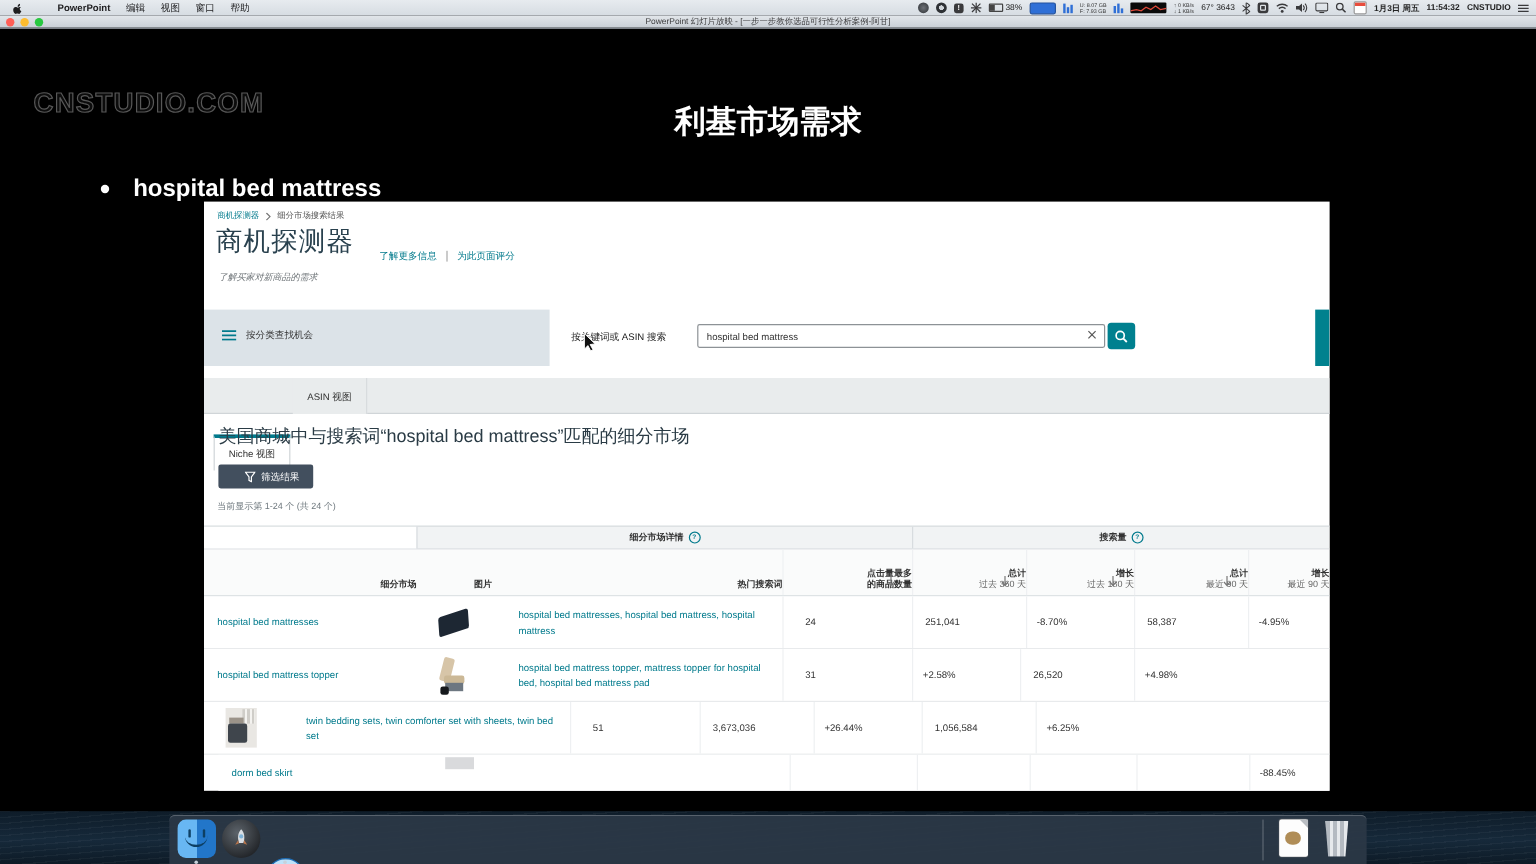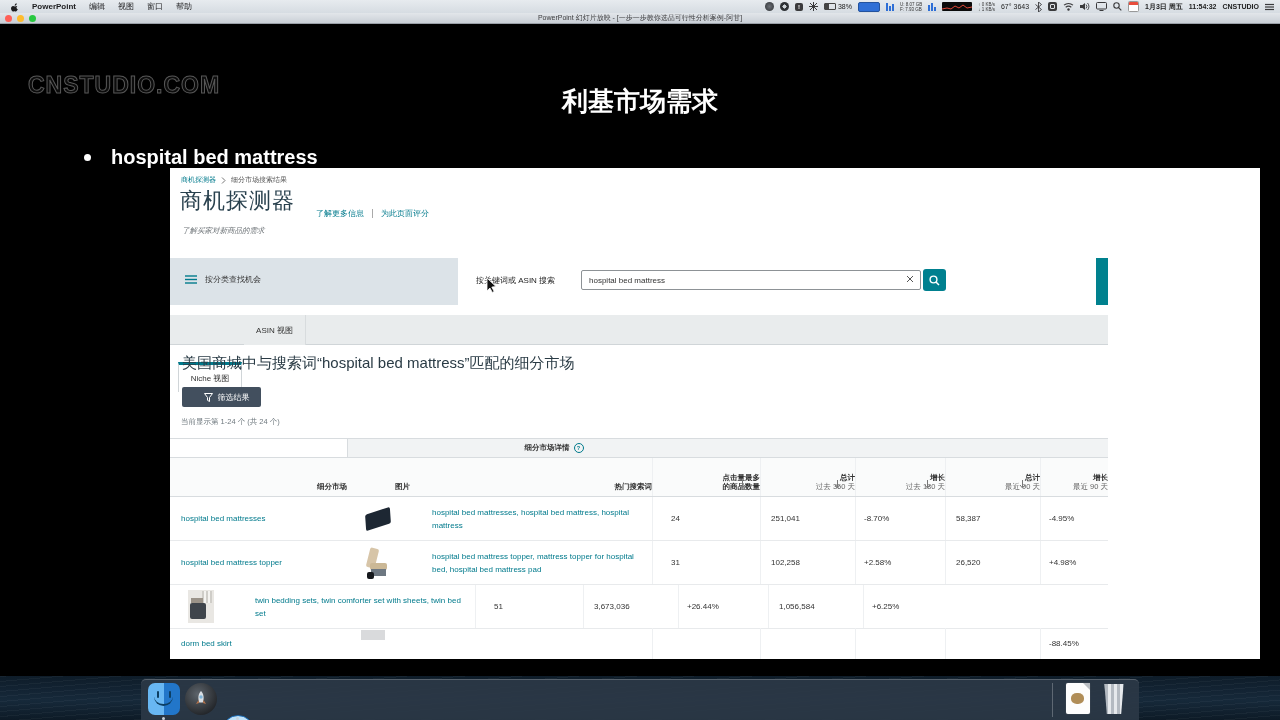--- a/index.html
+++ b/index.html
@@ -4,21 +4,21 @@
 <style>
   html,body{margin:0;padding:0;background:#000;}
   #screen{position:relative;width:1280px;height:720px;overflow:hidden;background:#000;
           font-family:"Liberation Sans","DejaVu Sans",sans-serif;}
   .abs{position:absolute;}
 
   
   #menubar{left:0;top:0;width:1280px;height:13px;background:linear-gradient(#e7ebef,#d6dce2);
            display:flex;align-items:center;font-size:8px;color:#1d1d1f;z-index:40;}
   #menubar .left{display:flex;align-items:center;gap:13px;padding-left:10px;}
-  #menubar .appname{font-weight:bold;}
+  #menubar .appname{font-weight:bold;margin-left:16px;}
   #menubar .right{margin-left:auto;display:flex;align-items:center;gap:6px;padding-right:6px;font-size:7px;color:#222;}
   .mini-ic{display:inline-flex;align-items:center;justify-content:center;}
   .two-line{font-size:4.5px;line-height:5px;color:#333;}
   .ram-pill{width:20px;height:8px;background:#2f6fd6;border:1px solid #24539e;border-radius:2px;}
   .blue-bars{display:flex;align-items:flex-end;gap:1px;height:8px;}
   .blue-bars i{display:block;width:2px;background:#2f6fd6;}
   .net-graph{width:30px;height:9px;background:#0b0b0b;border-radius:1px;position:relative;overflow:hidden;}
   .batt{display:flex;align-items:center;gap:2px;}
   .batt .shell{width:10px;height:5px;border:1px solid #444;border-radius:1px;position:relative;}
   .batt .shell i{position:absolute;left:0;top:0;bottom:0;width:40%;background:#444;}
@@ -39,21 +39,21 @@
   
   #slide{left:0;top:24px;width:1280px;height:660px;background:#000;}
   #logo{left:28px;top:48px;font-size:23px;font-weight:bold;letter-spacing:1px;color:#0c0c0c;
         -webkit-text-stroke:1px #585858;}
   #slide-title{left:0;top:60px;width:1280px;text-align:center;font-size:26px;font-weight:bold;color:#fff;}
   #bullet-row{left:84px;top:122px;display:flex;align-items:center;gap:20px;color:#fff;}
   #bullet-dot{width:7px;height:7px;border-radius:50%;background:#fff;}
   #bullet-text{font-size:20px;font-weight:bold;}
 
   
-  #panel{left:170px;top:168px;width:1090px;height:491px;background:#fff;overflow:hidden;color:#333;}
+  #panel{left:170px;top:168px;width:938px;height:491px;background:#fff;overflow:hidden;color:#333;}
   .teal{color:#007a8c;}
   #breadcrumb{left:11px;top:7px;font-size:7px;display:flex;align-items:center;gap:5px;color:#555;}
   #pg-title{left:10px;top:18px;font-size:22px;color:#29414e;letter-spacing:1px;}
   #hdr-links{left:146px;top:40px;font-size:8px;display:flex;align-items:center;gap:8px;}
   .vdiv{width:1px;height:9px;background:#aaa;}
   #pg-sub{left:12px;top:58px;font-size:7.5px;font-style:italic;color:#6d7377;}
 
   #searchbar{left:0px;top:90px;width:938px;height:47px;background:#fff;}
   #searchbar .leftbg{position:absolute;left:0;top:0;width:288px;height:47px;background:#dce3e8;}
   #browse{position:absolute;left:15px;top:16px;display:flex;align-items:center;gap:8px;font-size:8px;color:#333;}
@@ -338,20 +338,24 @@
     <div id="count-text" class="abs">当前显示第 1-24 个 (共 24 个)</div>
 
     <div id="tbl" class="abs">
 
       <div class="grow">
         <div class="g0"></div>
         <div class="g1 gcell">
           <span>细分市场详情</span>
           <span class="qmark">?</span>
         </div>
+        <div class="g2 gcell">
+          <span>搜索量</span>
+          <span class="qmark">?</span>
+        </div>
       </div>
 
       <div class="hrow">
         <div class="hc c-niche">
             <span class="l1">细分市场</span>
           </div>
         <div class="hc c-img">
             <span class="l1">图片</span>
           </div>
         <div class="hc c-kw">
@@ -421,21 +425,20 @@
                 <i class="seat"></i>
                 <i class="frame"></i>
                 <i class="wheel"></i>
               </span>
             </span>
           </div>
         <div class="dc c-kw kw">
             <span class="link">hospital bed mattress topper, mattress topper for hospital bed, hospital bed mattress pad</span>
           </div>
         <div class="dc c-clk v-clk">31</div>
-        <div class="dc c-t360">102,258</div>
         <div class="dc c-g180">+2.58%</div>
         <div class="dc c-t90">26,520</div>
         <div class="dc c-g90">+4.98%</div>
       </div>
 
       <div class="drow">
         <div class="dc c-img">
             <span class="imgbox">
               <span class="thumb3">
                 <i class="win"></i>
@@ -447,21 +450,21 @@
         <div class="dc c-kw kw">
             <span class="link">twin bedding sets, twin comforter set with sheets, twin bed set</span>
           </div>
         <div class="dc c-clk v-clk">51</div>
         <div class="dc c-t360">3,673,036</div>
         <div class="dc c-g180">+26.44%</div>
         <div class="dc c-t90">1,056,584</div>
         <div class="dc c-g90">+6.25%</div>
       </div>
 
-      <div class="drow" style="height:31px;align-items:flex-end;">
+      <div class="drow" style="height:31px;align-items:center;margin-left:12px;">
         <div class="dc c-niche" style="height:31px;">
             <span class="link">dorm bed skirt</span>
           </div>
         <div class="dc c-img" style="height:31px;align-items:flex-start;padding-top:2px;">
             <span class="thumb4"></span>
           </div>
         <div class="dc c-kw kw" style="height:31px;"></div>
         <div class="dc c-clk v-clk" style="height:31px;"></div>
         <div class="dc c-t360" style="height:31px;"></div>
         <div class="dc c-g180" style="height:31px;"></div>

